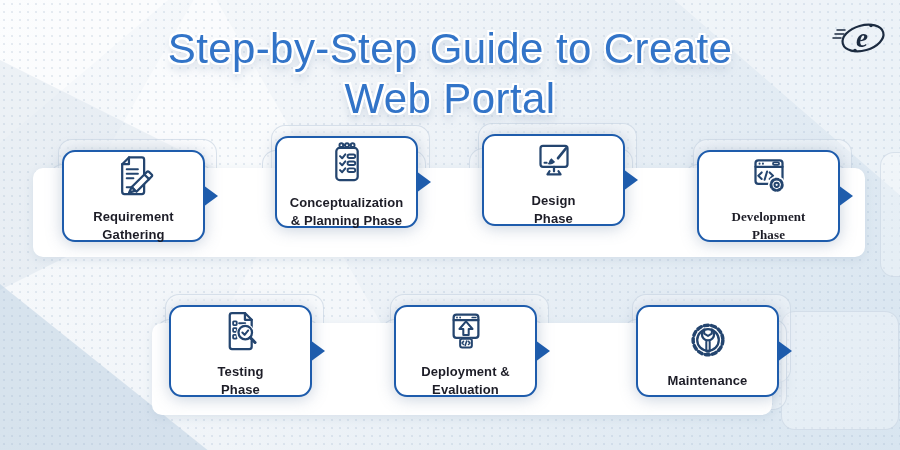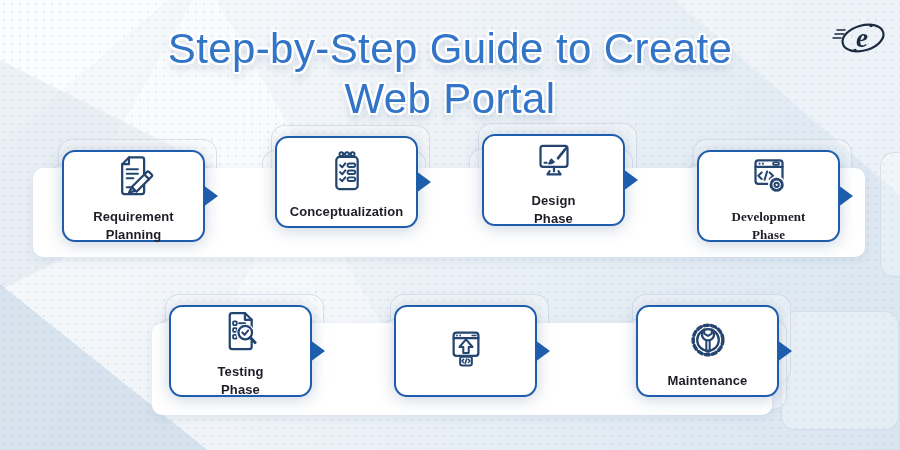--- a/index.html
+++ b/index.html
@@ -92,21 +92,21 @@
       <svg class="ic icon" viewBox="0 0 48 48">
         <path d="M19.5 7.5 L13.5 13.5 V38 q0 2 2 2 H31 q2 0 2-2 V9.5 q0-2-2-2 Z"></path>
         <path d="M19.5 7.5 V13.5 H13.5"></path>
         <path d="M17.5 18 h10 M17.5 22 h10 M17.5 26 h6 M17.5 34 h3.5" stroke-width="1.7"></path>
         <path d="M22 33.8 L33.2 22.6 l4.2 4.2 L26.2 38 Z" fill="#fff"></path>
         <path d="M22 33.8 L19.6 38.8 24.8 37.2 Z" fill="#fff"></path>
         <path d="M33.2 22.6 l2.3-2.3 q.9-.9 1.8 0 l2.4 2.4 q.9.9 0 1.8 l-2.3 2.3"></path>
       </svg>
       <div class="label">
         <span>Requirement</span><br>
-        <span>Planning</span>
+        <span>Gathering</span>
       </div>
     </div>
     <div class="arrow"></div>
   </div>
 
   <div class="step s2">
     <div class="ghost ghost-top"></div>
     <div class="ghost ghost-bottom"></div>
     <div class="card">
       <svg class="ic icon" viewBox="0 0 48 48">
@@ -117,20 +117,21 @@
         <path d="M20.7 9 h1.6 M25.7 9 h1.6" stroke-width="1.7"></path>
         <path d="M17.8 18.8 l1.9 1.9 2.8-3.5" stroke-width="1.8"></path>
         <rect x="24.5" y="17.3" width="6.8" height="3.2" rx="1.6" stroke-width="1.7"></rect>
         <path d="M17.8 25 l1.9 1.9 2.8-3.5" stroke-width="1.8"></path>
         <rect x="24.5" y="23.5" width="6.8" height="3.2" rx="1.6" stroke-width="1.7"></rect>
         <path d="M17.8 31.2 l1.9 1.9 2.8-3.5" stroke-width="1.8"></path>
         <rect x="24.5" y="29.7" width="6.8" height="3.2" rx="1.6" stroke-width="1.7"></rect>
       </svg>
       <div class="label">
         <span>Conceptualization</span><br>
+        <span>&amp; Planning Phase</span>
       </div>
     </div>
     <div class="arrow"></div>
   </div>
 
   <div class="step s3">
     <div class="ghost ghost-top"></div>
     <div class="ghost ghost-bottom"></div>
     <div class="card">
       <svg class="ic icon" viewBox="0 0 48 48">
@@ -205,20 +206,24 @@
         <rect x="13" y="9.5" width="22" height="20.5" rx="2.5"></rect>
         <path d="M13 14.3 H35"></path>
         <circle cx="16" cy="12" r=".8" fill="#24456f" stroke="none"></circle>
         <circle cx="18.8" cy="12" r=".8" fill="#24456f" stroke="none"></circle>
         <path d="M29.5 12 h3.2" stroke-width="1.5"></path>
         <path d="M21.6 27.5 v-5.3 h-3.4 L24 15.4 l5.8 6.8 h-3.4 v5.3 Z" stroke-width="1.8"></path>
         <rect x="18.2" y="30.2" width="11.6" height="9" rx="1.8" fill="#fff" stroke="none"></rect>
         <rect x="18.8" y="30.8" width="10.4" height="7.8" rx="1.8" stroke-width="1.8"></rect>
         <path d="M21.8 33.2 l-1.3 1.4 1.3 1.4 M26.2 33.2 l1.3 1.4 -1.3 1.4 M24.6 32.9 l-1.3 4" stroke-width="1.4"></path>
       </svg>
+      <div class="label">
+        <span>Deployment &amp;</span><br>
+        <span>Evaluation</span>
+      </div>
     </div>
     <div class="arrow"></div>
   </div>
 
   <div class="step s7">
     <div class="ghost ghost-top"></div>
     <div class="ghost ghost-bottom"></div>
     <div class="card">
       <svg class="ic icon" viewBox="0 0 48 48">
         <circle cx="24" cy="24" r="13.2" stroke-width="3.1" stroke-dasharray="3.6 2.9"></circle>

